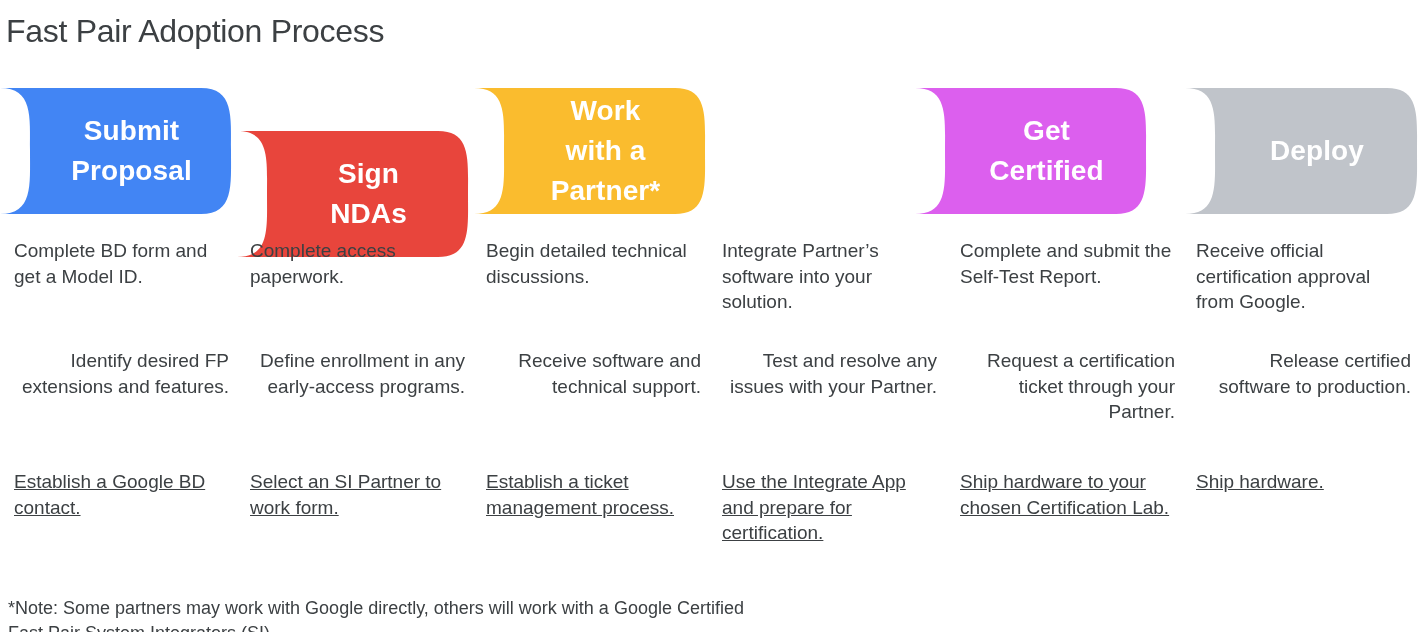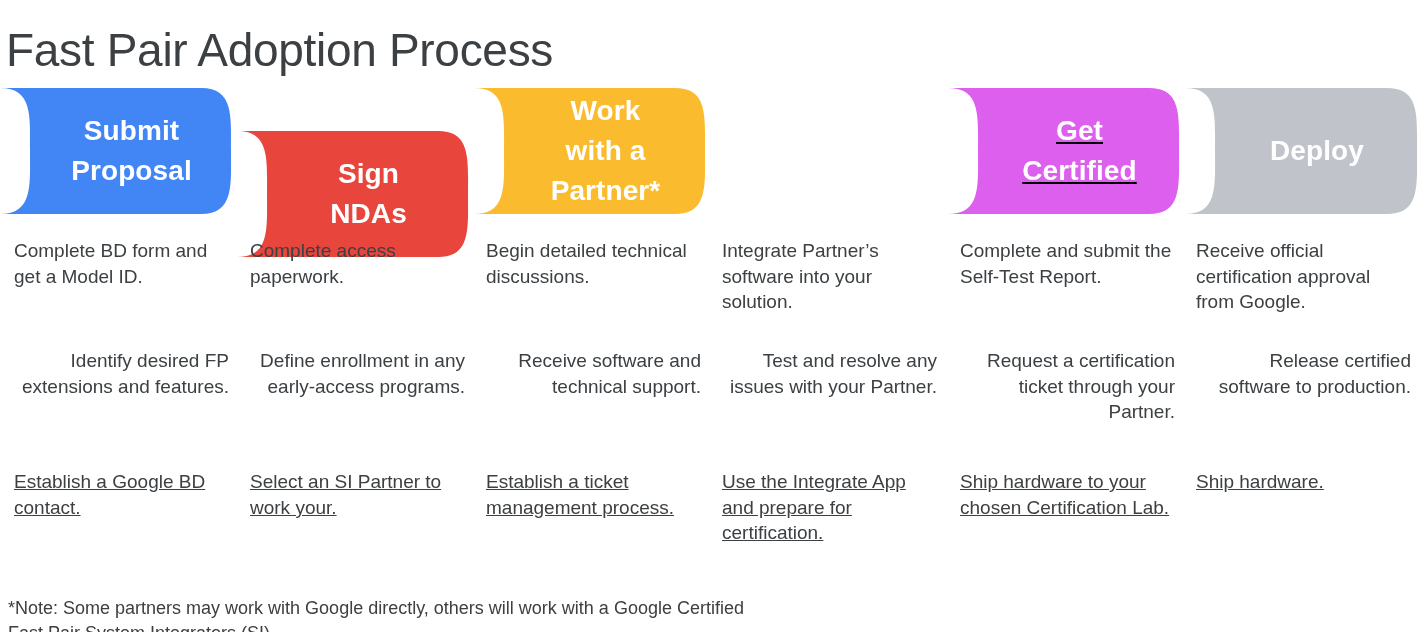--- a/index.html
+++ b/index.html
@@ -13,21 +13,21 @@
     font-family: "Liberation Sans", sans-serif;
     overflow: hidden;
     position: relative;
   }
 
   
   #page-title {
     position: absolute;
     left: 6px;
     top: -8px;
-    font-size: 46px;
+    font-size: 32px;
     font-weight: 400;
     color: #3c4043;
     letter-spacing: -0.3px;
     white-space: nowrap;
   }
 
   
   #banner-strip {
     position: absolute;
     left: 0;
@@ -121,21 +121,21 @@
 NDAs</div>
     </div>
     <div class="banner" style="left: 474px; width: 237px;">
       <svg class="banner-shape" viewBox="0 0 237 126" preserveAspectRatio="none">
         <path d="M 0,0 L 201,0 C 234,0 231,28.35 231,63 C 231,97.65 234,126 201,126 L 0,126 C 33,126 30,97.65 30,63 C 30,28.35 33,0 0,0 Z" fill="#FABC2E"></path>
       </svg>
       <div class="banner-label">Work
 with a
 Partner*</div>
     </div>
-    <div class="banner" style="left: 948px; width: 237px; text-decoration: underline;">
+    <div class="banner" style="left: 915px; width: 237px;">
       <svg class="banner-shape" viewBox="0 0 237 126" preserveAspectRatio="none">
         <path d="M 0,0 L 201,0 C 234,0 231,28.35 231,63 C 231,97.65 234,126 201,126 L 0,126 C 33,126 30,97.65 30,63 C 30,28.35 33,0 0,0 Z" fill="#DC5FEE"></path>
       </svg>
       <div class="banner-label">Get
 Certified</div>
     </div>
     <div class="banner" style="left: 1185px; width: 238px;">
       <svg class="banner-shape" viewBox="0 0 238 126" preserveAspectRatio="none">
         <path d="M 0,0 L 202,0 C 235,0 232,28.35 232,63 C 232,97.65 235,126 202,126 L 0,126 C 33,126 30,97.65 30,63 C 30,28.35 33,0 0,0 Z" fill="#C0C4CA"></path>
       </svg>
@@ -145,21 +145,21 @@
 
 <div id="columns">
     <div class="column" style="left: 14px;">
       <div class="bullet-row row-0">Complete BD form and get a Model ID.</div>
       <div class="bullet-row row-1">Identify desired FP extensions and features.</div>
       <div class="bullet-row row-2">Establish a Google BD contact.</div>
     </div>
     <div class="column" style="left: 250px;">
       <div class="bullet-row row-0">Complete access paperwork.</div>
       <div class="bullet-row row-1">Define enrollment in any early-access programs.</div>
-      <div class="bullet-row row-2">Select an SI Partner to work your.</div>
+      <div class="bullet-row row-2">Select an SI Partner to work form.</div>
     </div>
     <div class="column" style="left: 486px;">
       <div class="bullet-row row-0">Begin detailed technical discussions.</div>
       <div class="bullet-row row-1">Receive software and technical support.</div>
       <div class="bullet-row row-2">Establish a ticket management process.</div>
     </div>
     <div class="column" style="left: 722px;">
       <div class="bullet-row row-0">Integrate Partner’s software into your solution.</div>
       <div class="bullet-row row-1">Test and resolve any issues with your Partner.</div>
       <div class="bullet-row row-2">Use the Integrate App and prepare for certification.</div>

